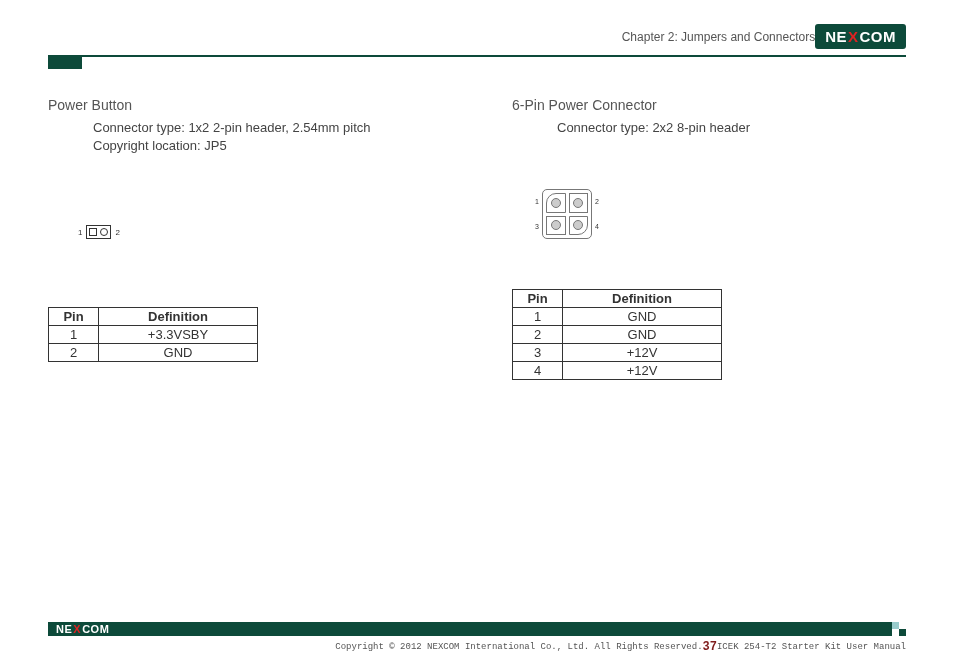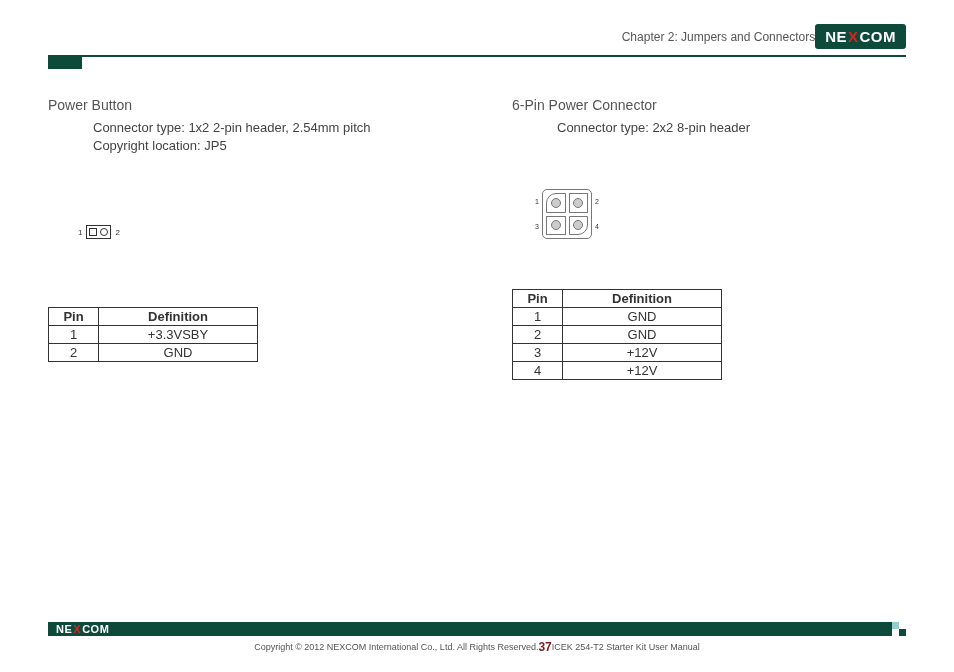--- a/index.html
+++ b/index.html
@@ -151,22 +151,22 @@
     padding: 0 8px;
   }
   .footer-logo {
     color:#fff;font-weight:bold;font-size:11px;letter-spacing:0.5px;display:flex;gap:1px;align-items:center;
   }
   .footer-squares {
     position:absolute; right:0; top:0; height:14px; display:flex;
   }
   .sqcol { display:flex;flex-direction:column; }
   .footer-row {
-    display:flex; justify-content:center; align-items:center;
-    margin-top:4px; font-size:9px; color:#555;
+    display:flex; justify-content:flex-end; align-items:center;
+    margin-top:4px; font-size:9px; color:#555;font-family:Liberation Mono, monospace;
   }
   .page-num { font-weight:bold; font-size:12px; color:#7f1d1d; }
 </style>
 </head>
 <body>
 
 <div class="page">
   <div class="header">
     <div class="chapter">Chapter 2: Jumpers and Connectors</div>
     <div class="logo-top">

